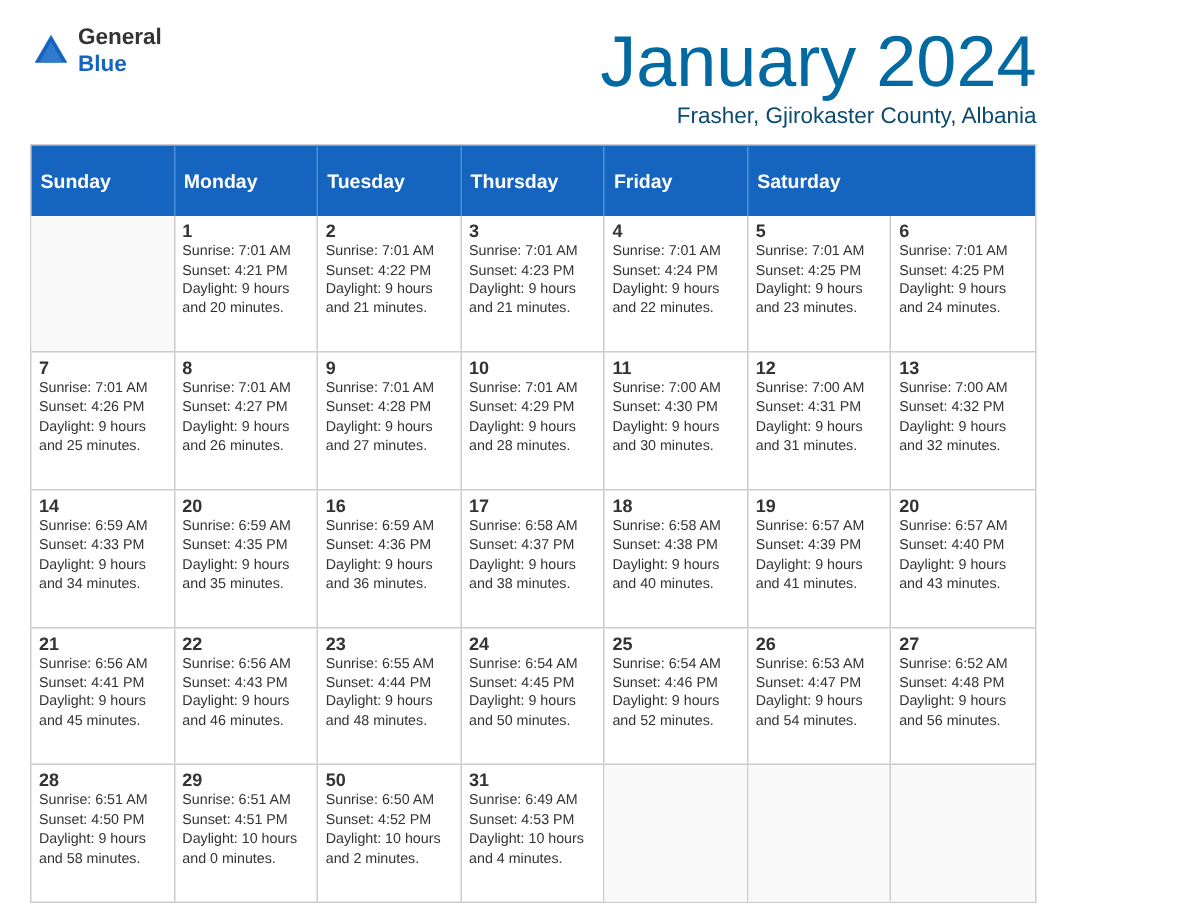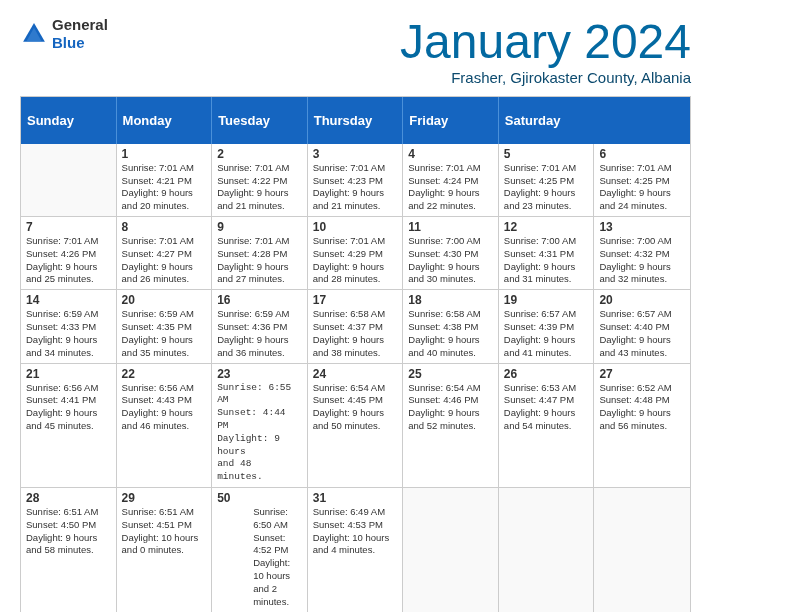--- a/index.html
+++ b/index.html
@@ -293,21 +293,21 @@
           </div>
           <div class="cal-cell">
             <span class="day-num">22</span>
             <div class="cell-text" style="white-space: pre-line;">Sunrise: 6:56 AM
 Sunset: 4:43 PM
 Daylight: 9 hours
 and 46 minutes.</div>
           </div>
           <div class="cal-cell">
             <span class="day-num">23</span>
-            <div class="cell-text" style="white-space: pre-line; font-family: Liberation Mono, monospace;">Sunrise: 6:55 AM
+            <div class="cell-text" style="white-space: pre-line;">Sunrise: 6:55 AM
 Sunset: 4:44 PM
 Daylight: 9 hours
 and 48 minutes.</div>
           </div>
           <div class="cal-cell">
             <span class="day-num">24</span>
             <div class="cell-text" style="white-space: pre-line;">Sunrise: 6:54 AM
 Sunset: 4:45 PM
 Daylight: 9 hours
 and 50 minutes.</div>
@@ -344,21 +344,21 @@
           </div>
           <div class="cal-cell">
             <span class="day-num">29</span>
             <div class="cell-text" style="white-space: pre-line;">Sunrise: 6:51 AM
 Sunset: 4:51 PM
 Daylight: 10 hours
 and 0 minutes.</div>
           </div>
           <div class="cal-cell">
             <span class="day-num">50</span>
-            <div class="cell-text" style="white-space: pre-line; margin-left: 36px;">Sunrise: 6:50 AM
+            <div class="cell-text" style="white-space: pre-line;">Sunrise: 6:50 AM
 Sunset: 4:52 PM
 Daylight: 10 hours
 and 2 minutes.</div>
           </div>
           <div class="cal-cell">
             <span class="day-num">31</span>
             <div class="cell-text" style="white-space: pre-line;">Sunrise: 6:49 AM
 Sunset: 4:53 PM
 Daylight: 10 hours
 and 4 minutes.</div>

